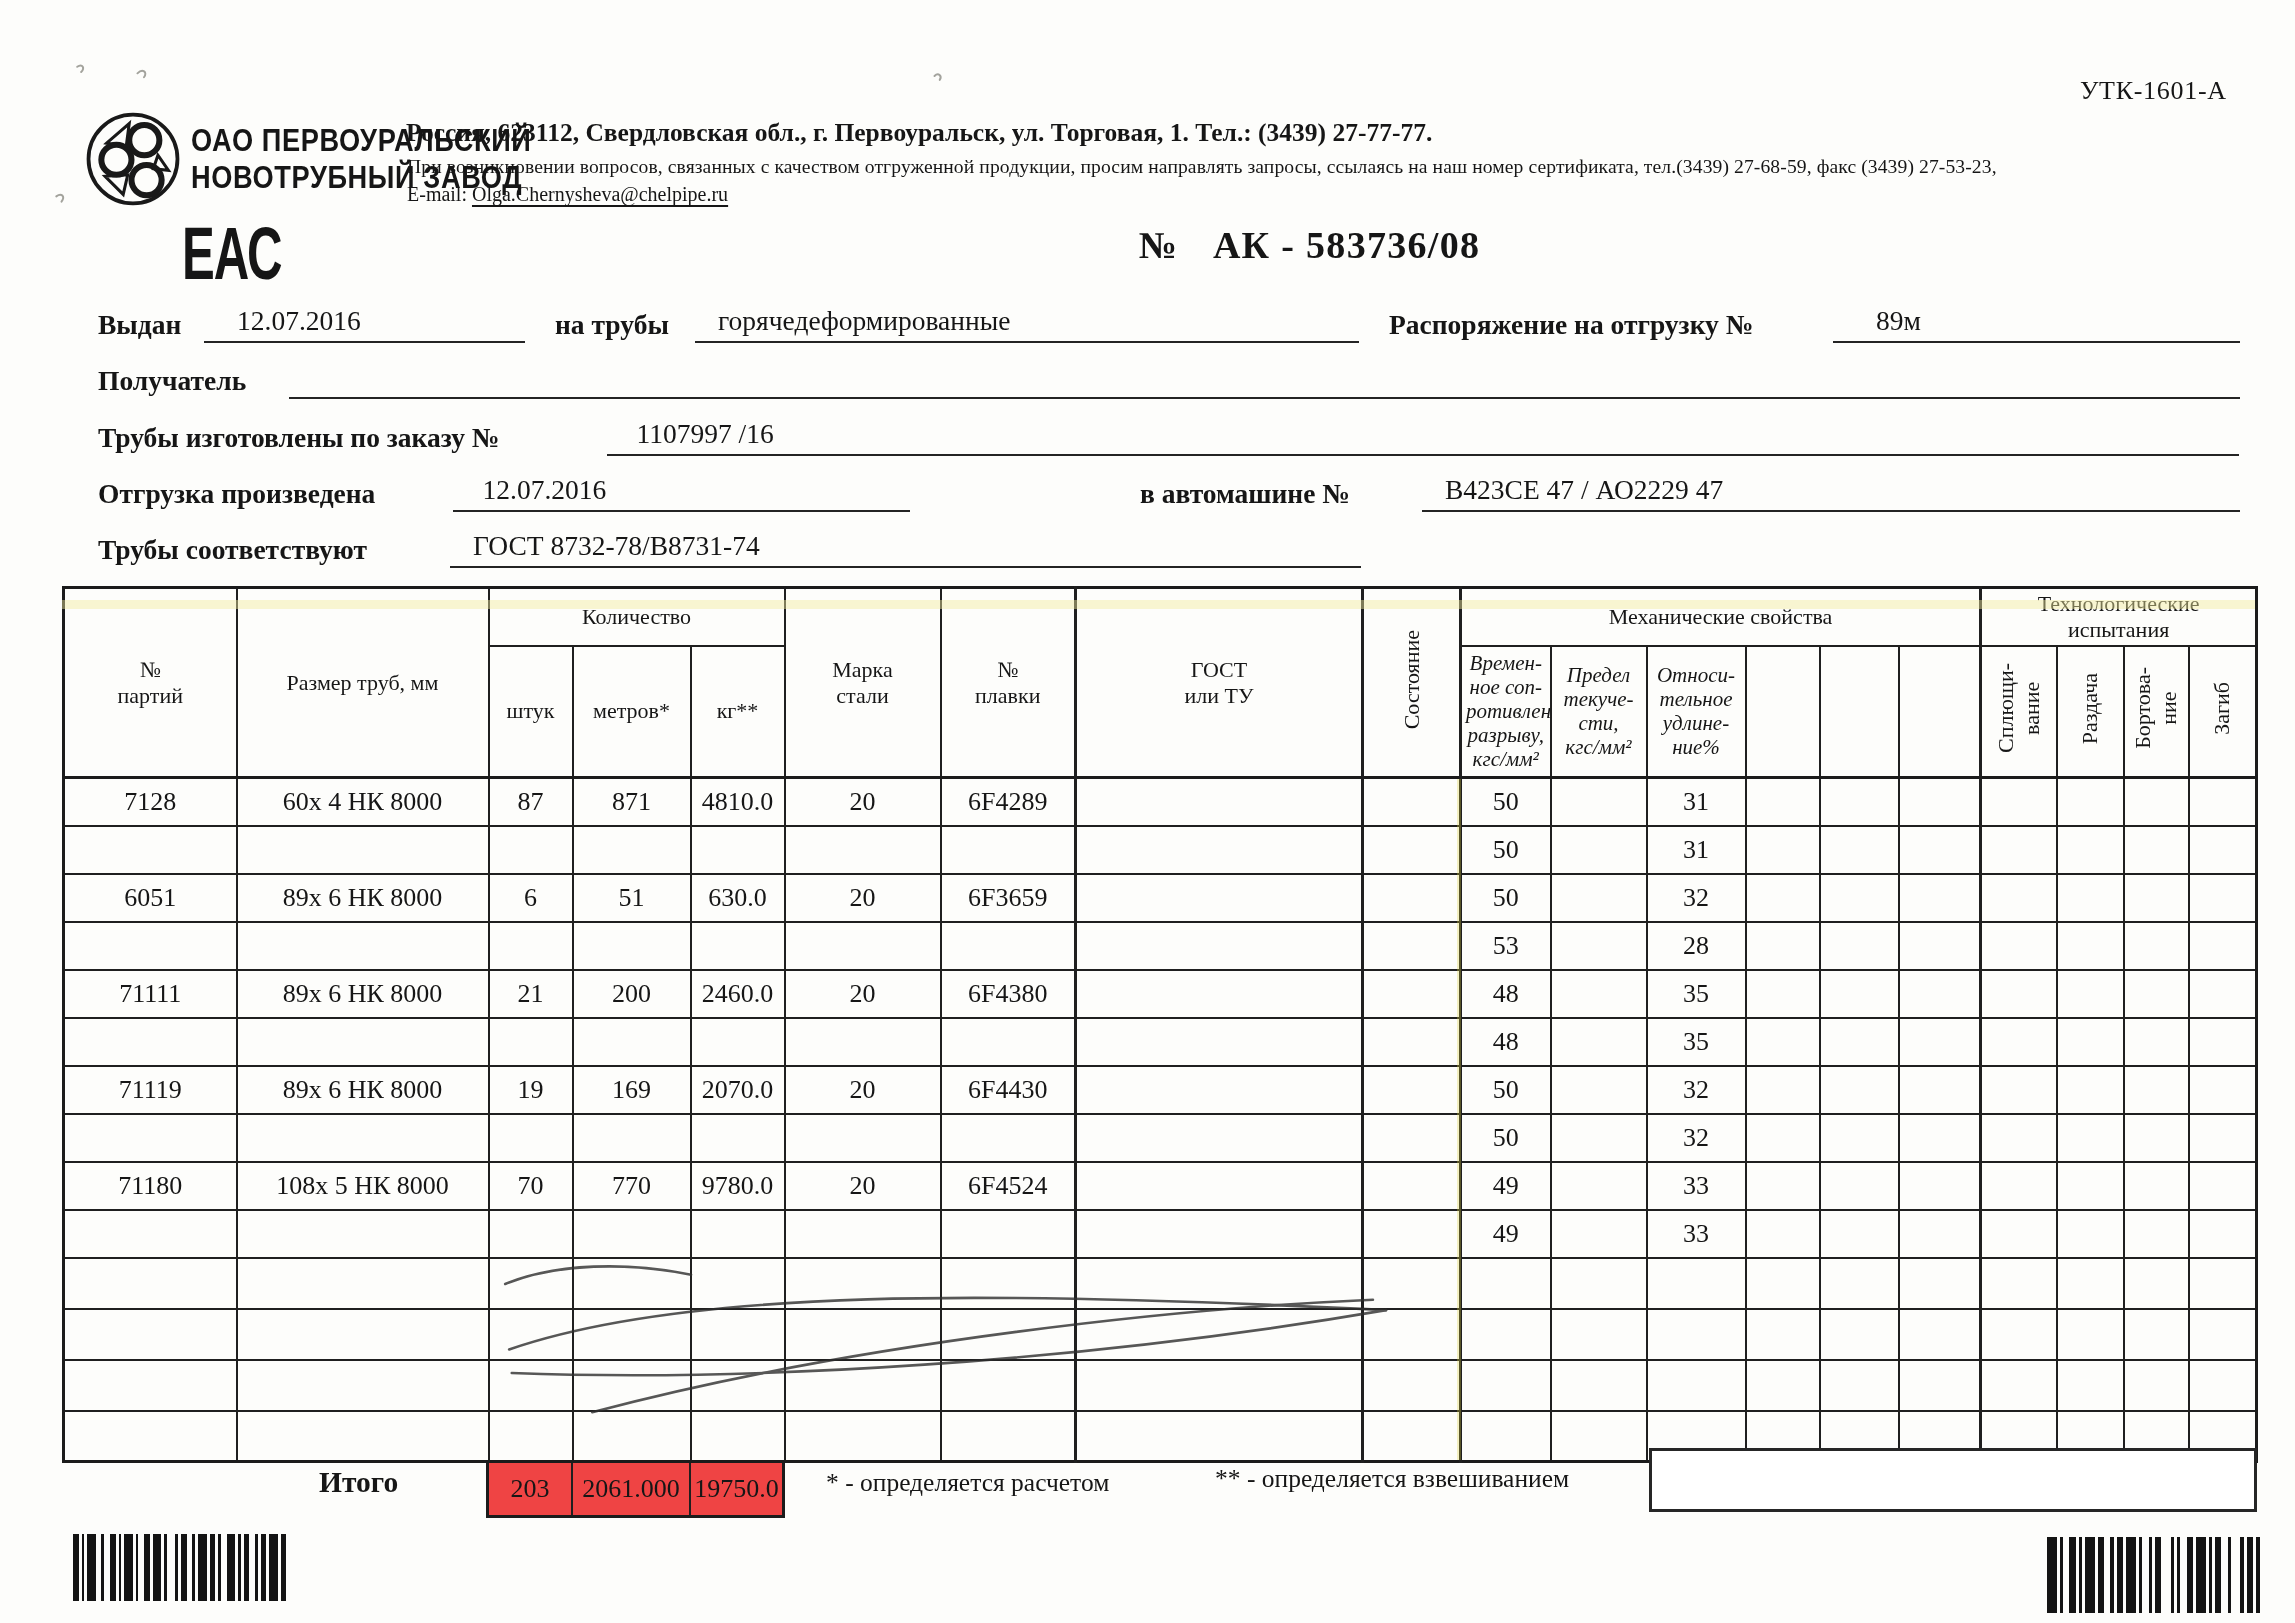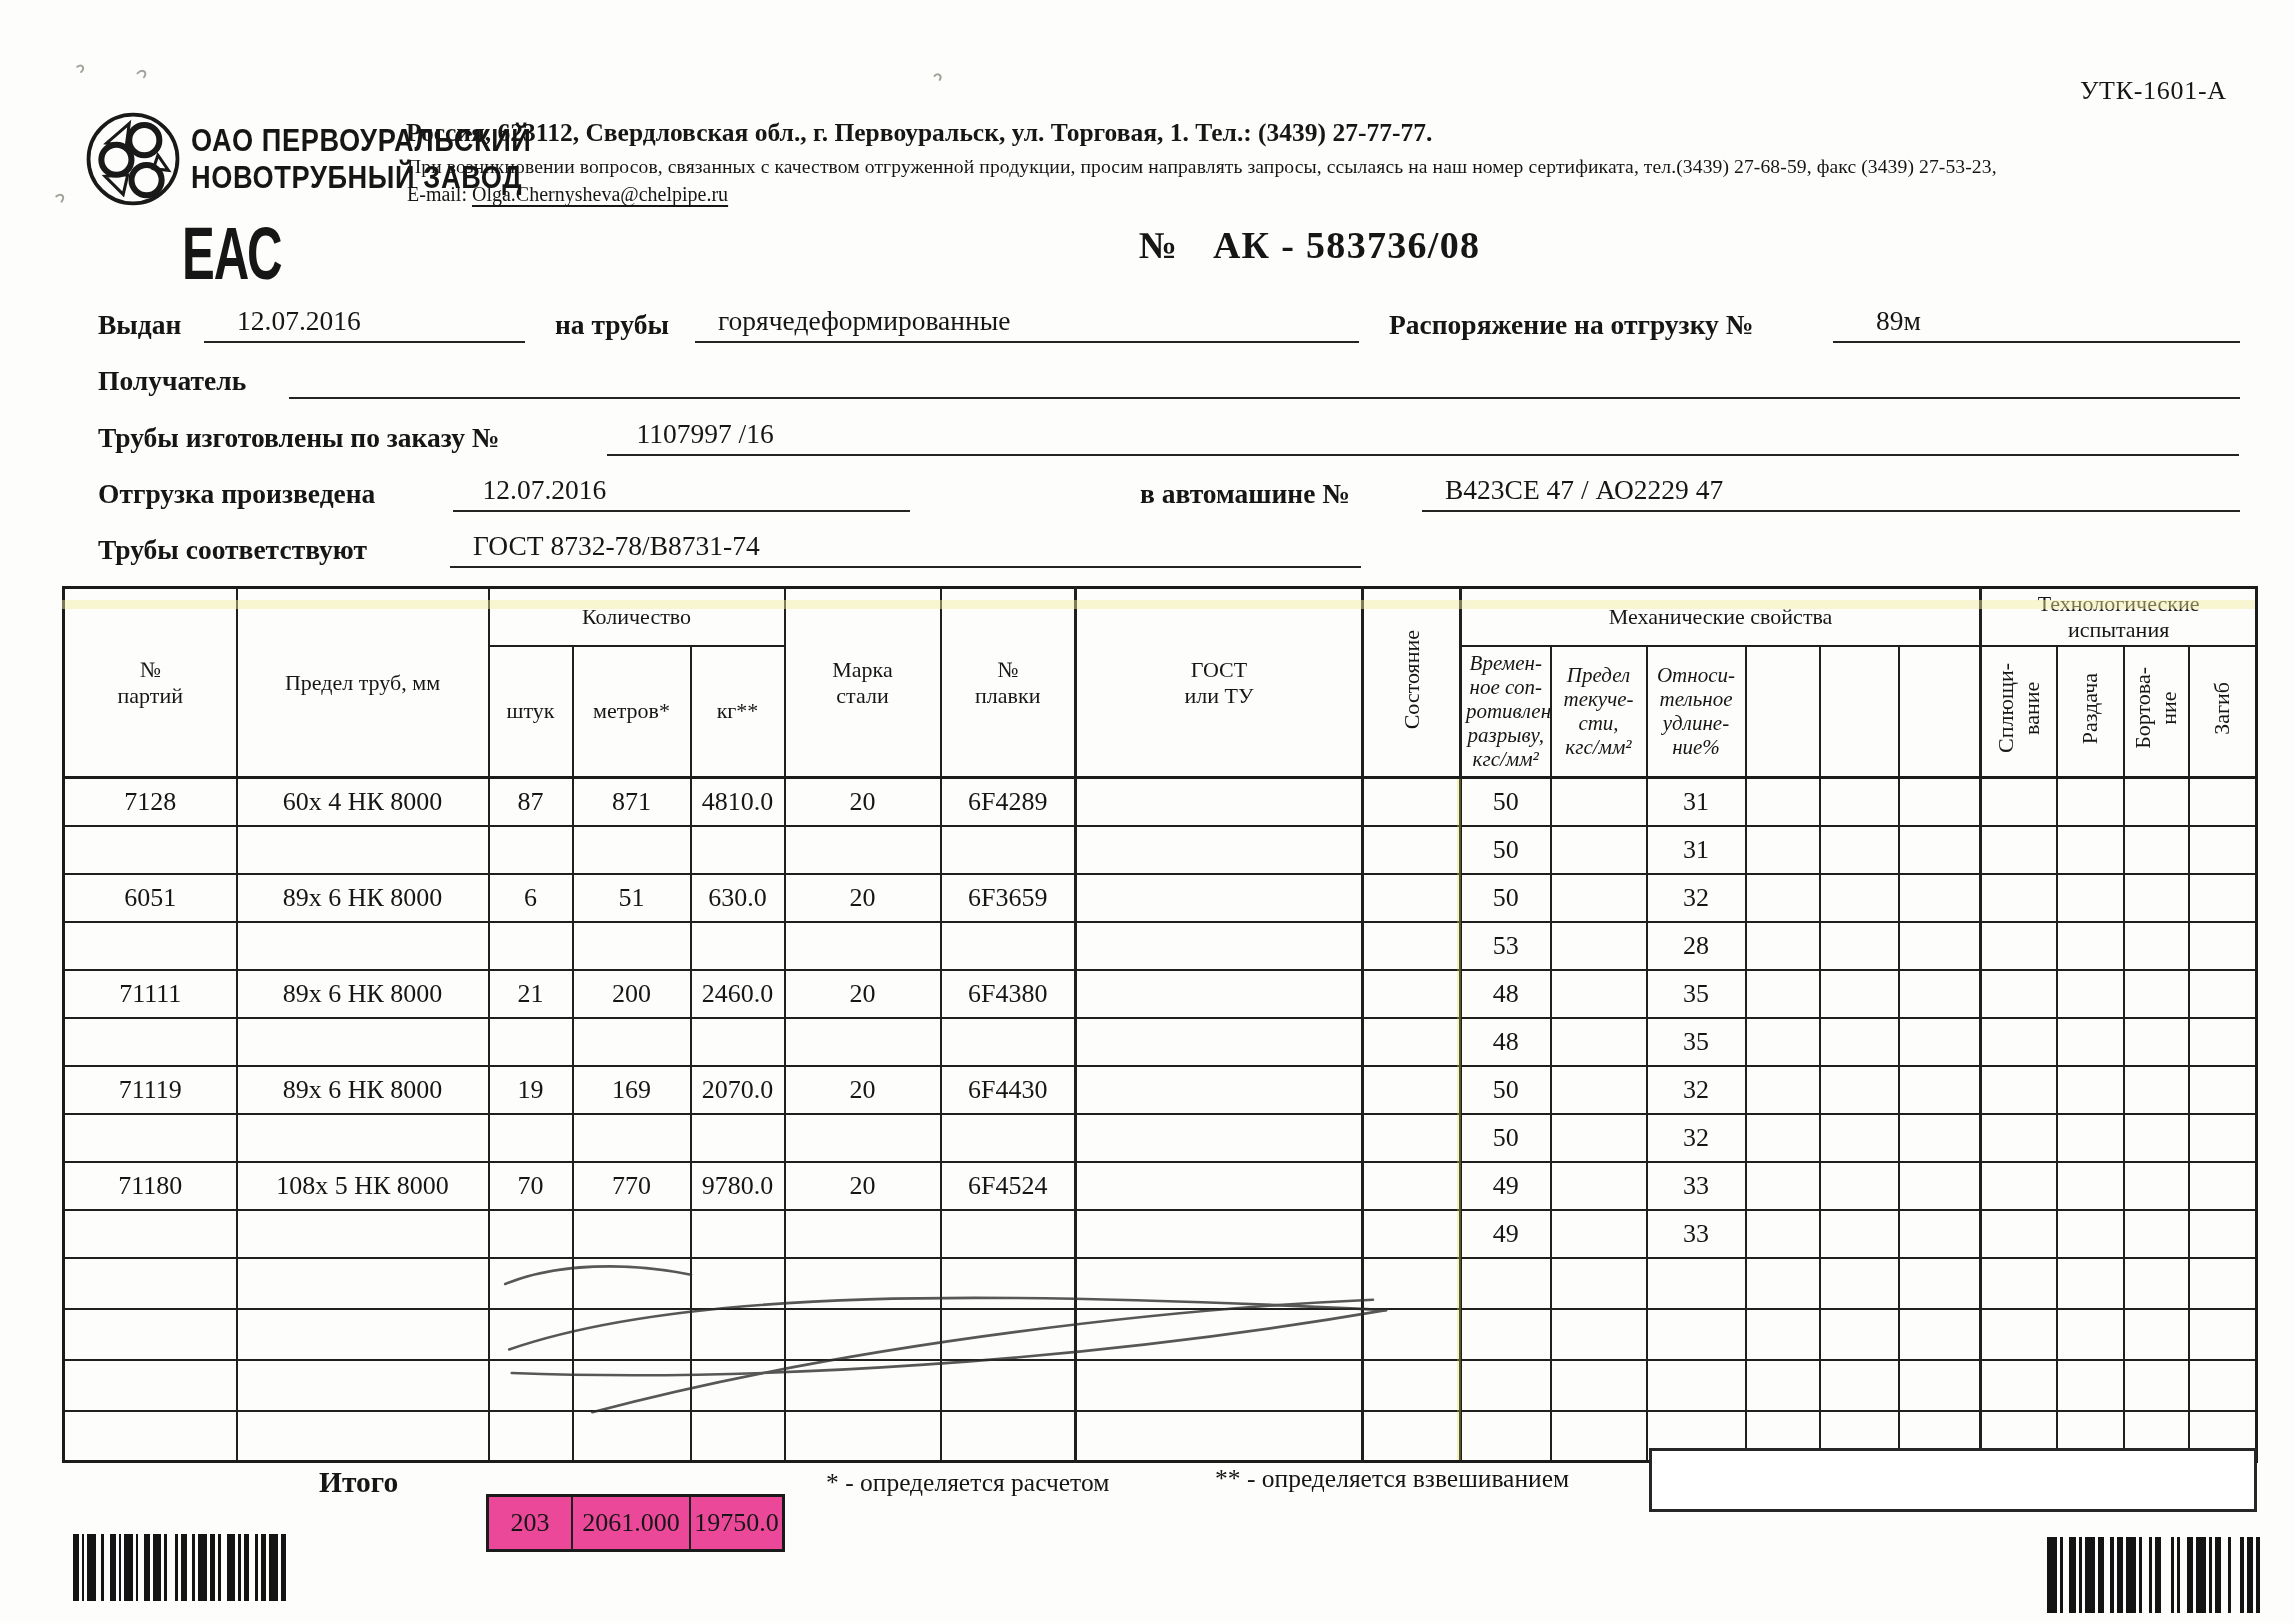--- a/index.html
+++ b/index.html
@@ -35,21 +35,21 @@
   table.cert th{font-weight:normal;font-size:22px;white-space:pre-line;line-height:26px;}
   table.cert th.small{font-size:21px;line-height:24px;font-style:italic;}
   table.cert td{font-size:26px;}
   table.cert .vert{writing-mode:vertical-rl;transform:rotate(180deg);white-space:pre-line;margin:0 auto;}
   tr.hrow1{height:58px;} tr.hrow2{height:132px;}
   tbody tr{height:48px;} tbody tr.filler{height:51px;}
   tbody tr:first-child td{border-top:3.3px solid #1b1b1b;}
   .thL{border-left-width:3.9px !important;}
   
   .total-label{left:319px;top:1466px;font-size:29.5px;font-weight:bold;}
-  .total-box{left:486px;top:1460px;width:293px;height:52px;border:3.3px solid #1b1b1b;display:flex;background:#ec4899;margin-top:34px;}
+  .total-box{left:486px;top:1460px;width:293px;height:52px;border:3.3px solid #1b1b1b;display:flex;background:#ef4444;}
   .total-box .tcell{display:flex;align-items:center;justify-content:center;font-size:26px;border-right:2px solid #1f1f1f;box-sizing:border-box;}
   .total-box .tcell:last-child{border-right:none;font-family:Liberation Serif, serif;}
   .star-note{left:826px;top:1468px;font-size:25.5px;}
   .dstar-note{left:1215px;top:1464px;font-size:25.5px;}
   .stamp-box{left:1649px;top:1448px;width:602px;height:58px;border:3.3px solid #262626;background:#fff;}
   .prim-note{left:710px;top:1509px;font-size:20px;white-space:nowrap;letter-spacing:0.1px;}
   
   .barcode{display:flex;}
   .barcode div{height:100%;}
   .barcode .bar{background:#141414;}
@@ -145,21 +145,21 @@
         <col style="width:82px">
         <col style="width:76px">
       <col style="width:67px">
         <col style="width:65px">
         <col style="width:68px">
     </colgroup>
     <thead>
       <tr class="hrow1">
         <th rowspan="2">№
 партий</th>
-        <th rowspan="2">Предел труб, мм</th>
+        <th rowspan="2">Размер труб, мм</th>
         <th colspan="3">Количество</th>
         <th rowspan="2">Марка
 стали</th>
         <th rowspan="2">№
 плавки</th>
         <th rowspan="2" class="thL">ГОСТ
 или ТУ</th>
         <th rowspan="2" class="thL"><span class="vert">Состояние</span></th>
         <th colspan="6" class="thL">Механические свойства</th>
         <th colspan="4" class="thL">Технологические

